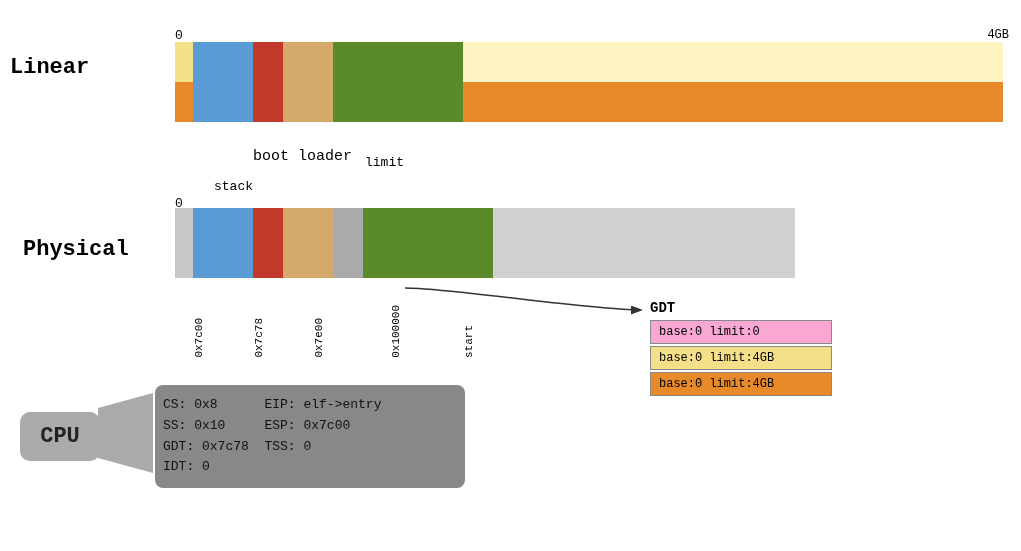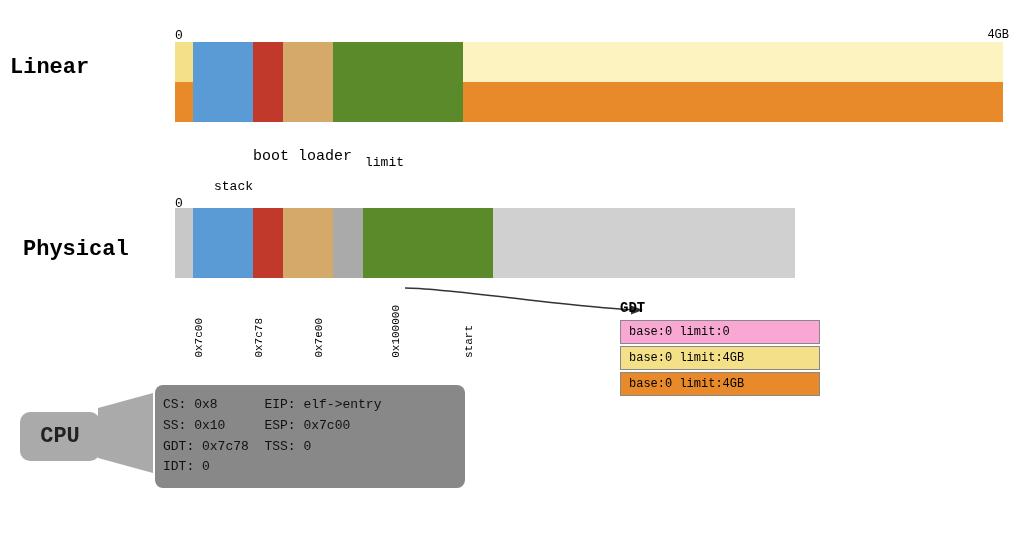--- a/index.html
+++ b/index.html
@@ -161,23 +161,23 @@
       font-size: 11px;
       font-family: 'Courier New', Courier, monospace;
       writing-mode: vertical-rl;
       transform: rotate(180deg);
       white-space: nowrap;
     }
 
     
     .gdt-container {
       position: absolute;
-      left: 620px;
+      left: 650px;
       top: 300px;
-      width: 200px;
+      width: 182px;
     }
 
     .gdt-title {
       font-size: 14px;
       font-family: 'Courier New', Courier, monospace;
       margin-bottom: 4px;
       font-weight: bold;
     }
 
     .gdt-row {

